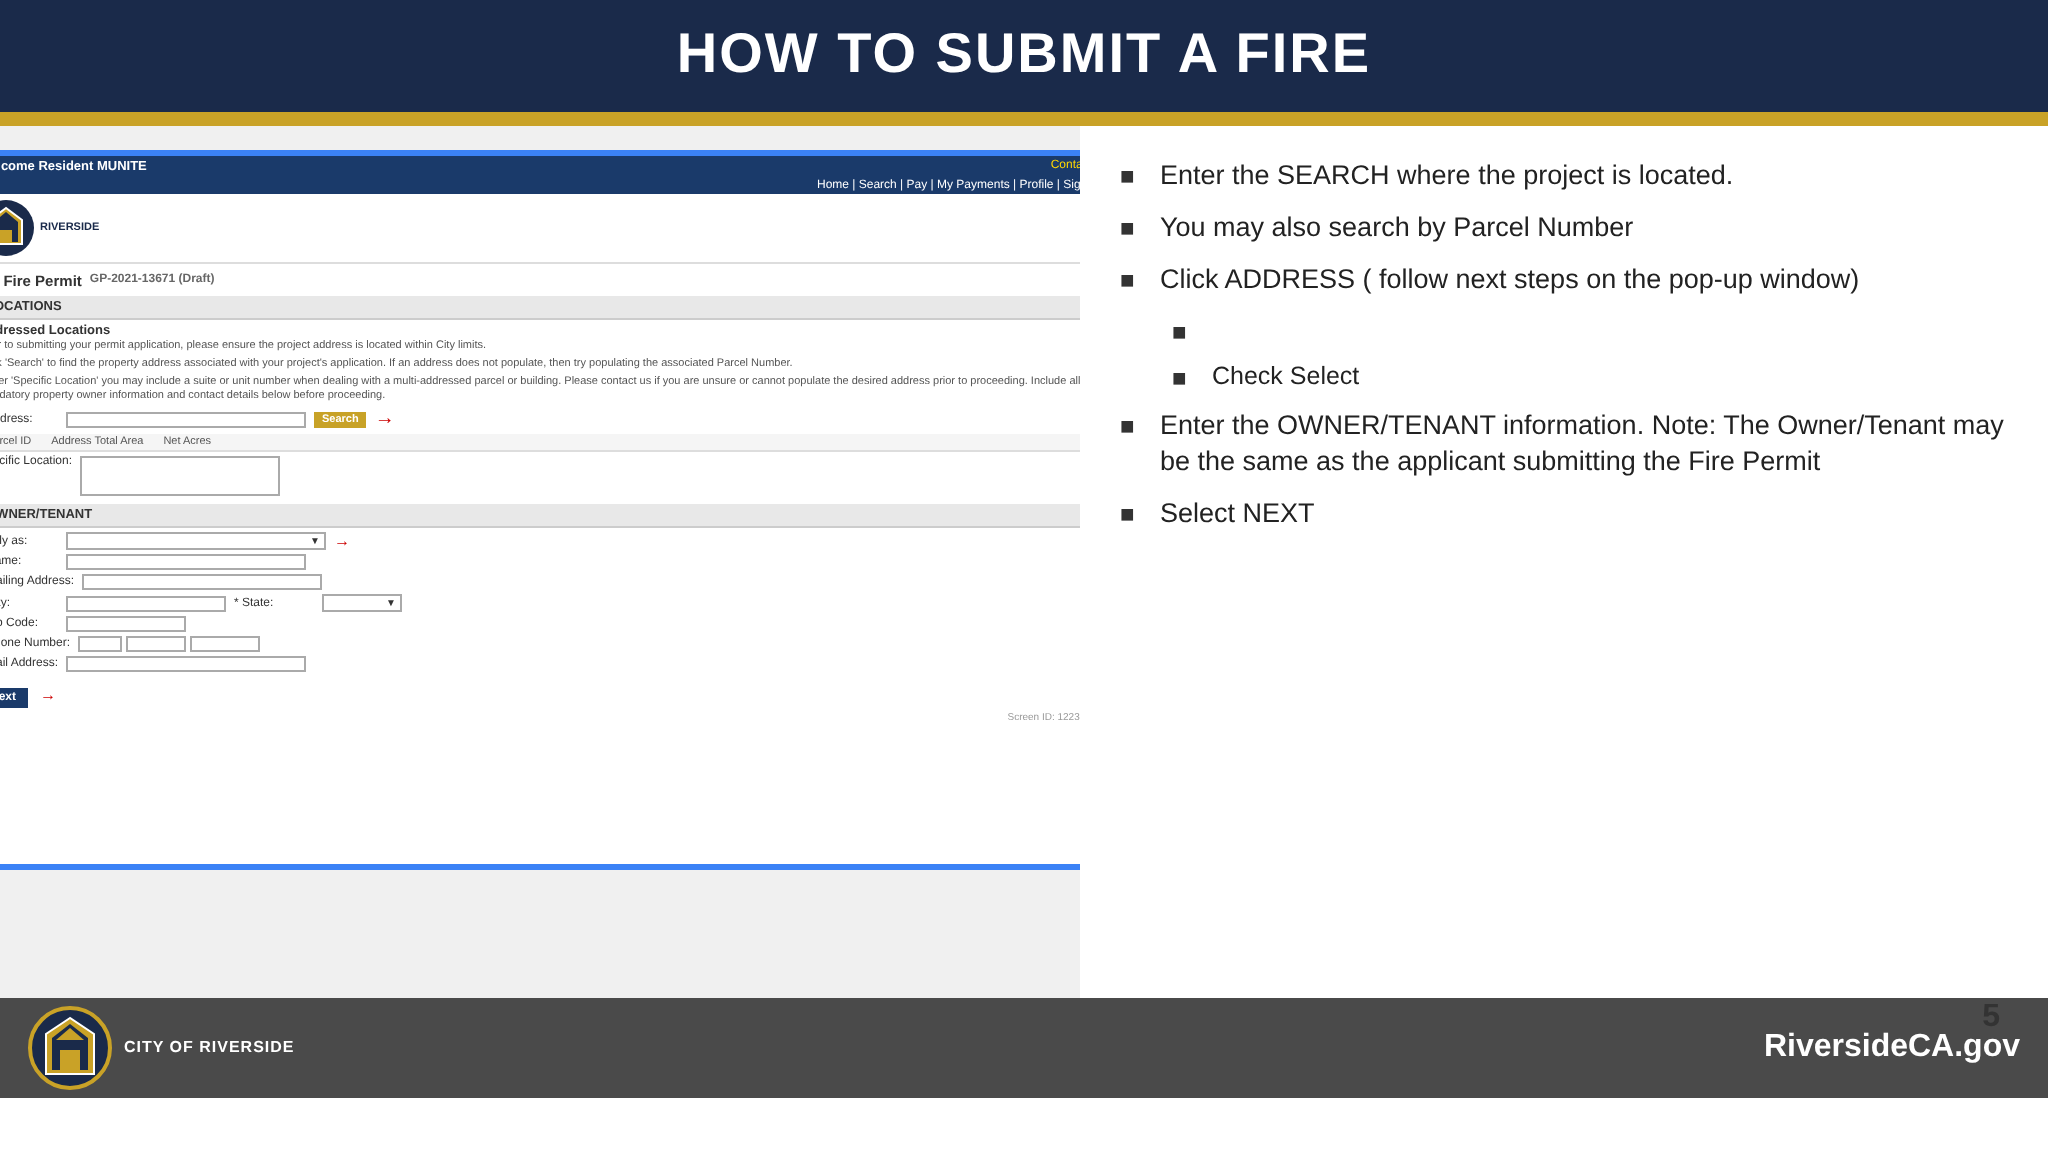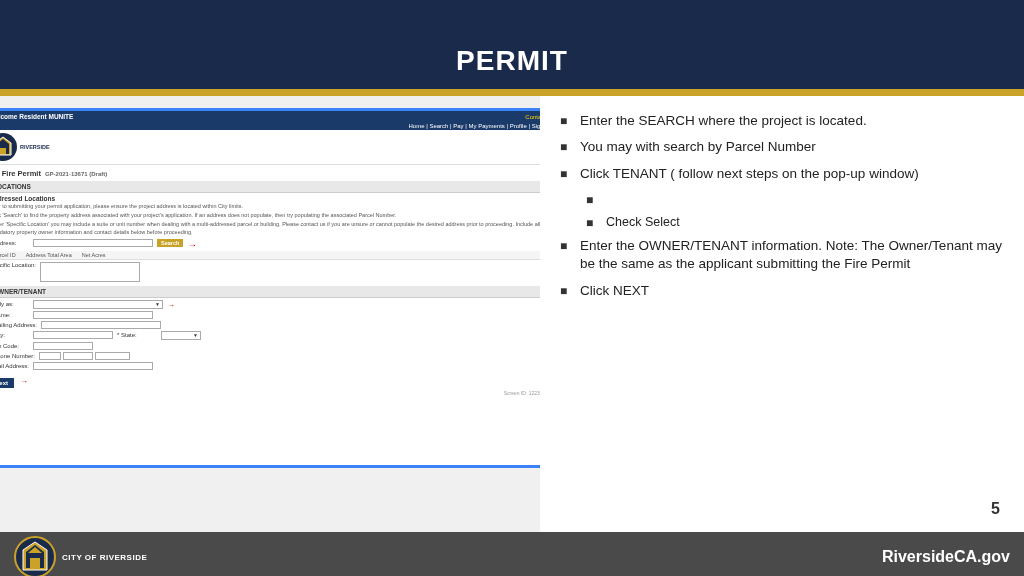--- a/index.html
+++ b/index.html
@@ -311,22 +311,21 @@
       border: none;
       border-top: 3px solid #c9a227;
       margin: 0;
     }
   </style>
 </head>
 <body>
 
 <div class="header">
   <h1>
-    <br>
-    <span>PERMIT</span>
+    <span>HOW TO SUBMIT A FIRE</span><br>
   </h1>
 </div>
 <hr class="divider-line">
 
 <div class="content">
 
   <div class="left-panel">
     <div class="screenshot-wrapper">
 
       <div class="sim-nav">
@@ -444,40 +443,40 @@
   </div>
 
   <div class="right-panel">
     <ul class="bullet-list">
       <li>
         <span class="bullet-marker">■</span>
         <span>Enter the SEARCH where the project is located.</span>
       </li>
       <li>
         <span class="bullet-marker">■</span>
-        <span>You may with search by Parcel Number</span>
+        <span>You may also search by Parcel Number</span>
       </li>
       <li>
         <span class="bullet-marker">■</span>
-        <span>Click TENANT ( follow next steps on the pop-up window)</span>
+        <span>Click ADDRESS ( follow next steps on the pop-up window)</span>
       </li>
       <li class="sub-item">
         <span class="bullet-marker">■</span>
       </li>
       <li class="sub-item">
         <span class="bullet-marker">■</span>
         <span>Check Select</span>
       </li>
       <li>
         <span class="bullet-marker">■</span>
         <span>Enter the OWNER/TENANT information. Note: The Owner/Tenant may be the same as the applicant submitting the Fire Permit</span>
       </li>
       <li>
         <span class="bullet-marker">■</span>
-        <span>Click NEXT</span>
+        <span>Select NEXT</span>
       </li>
     </ul>
   </div>
 
 </div>
 
 <div class="page-number">5</div>
 
 <div class="footer">
   <div class="footer-logo">

